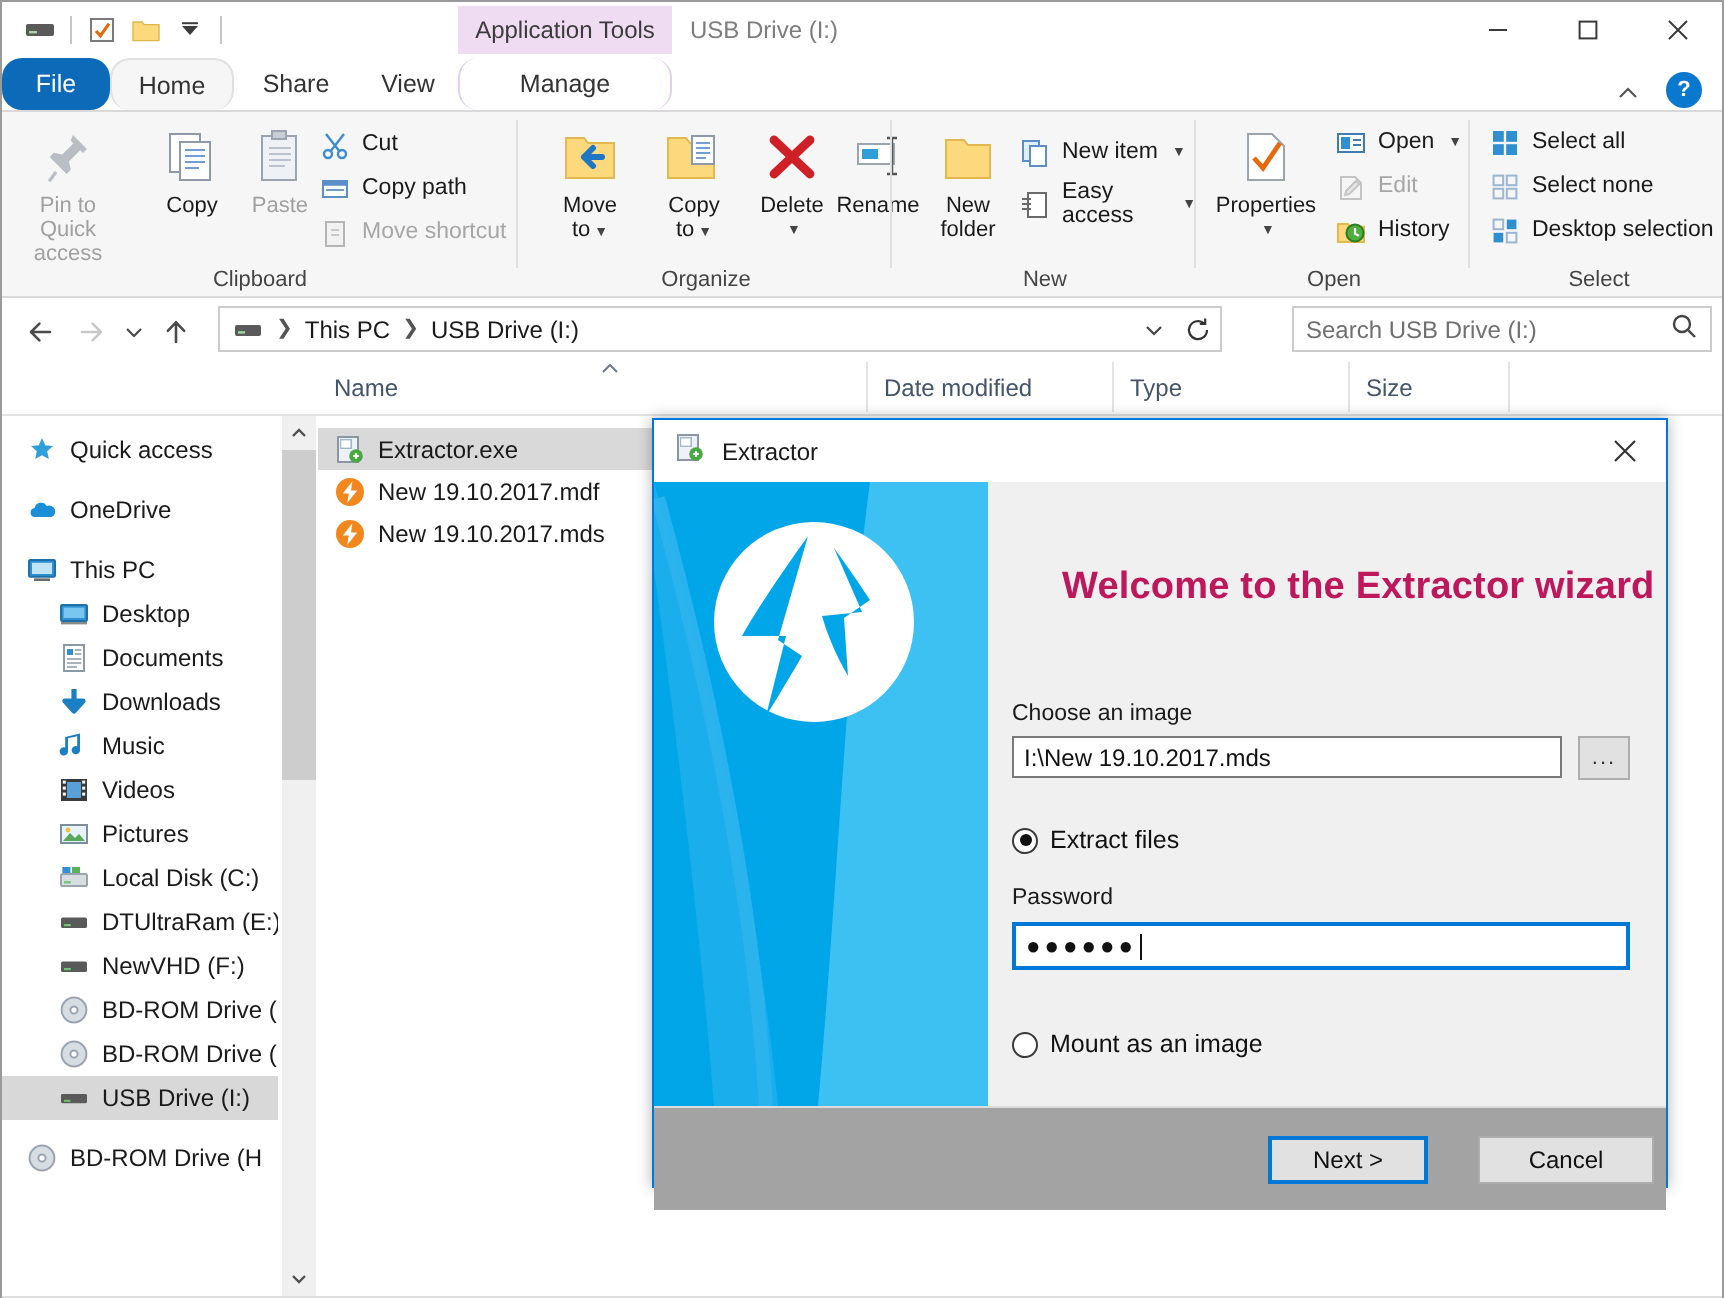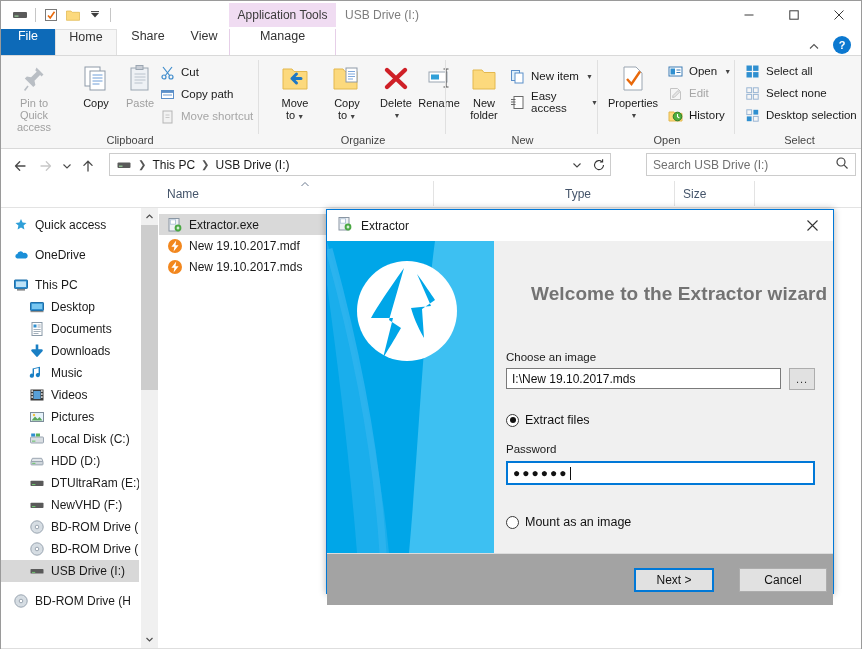--- a/index.html
+++ b/index.html
@@ -18,22 +18,22 @@
   .qat-sep{width:1px;height:14px;background:#c6c6c6;margin:0 4px;}
   .ctx-tab{position:absolute;left:228px;top:2px;width:107px;height:24px;background:#f0dcf2;
     display:flex;align-items:center;justify-content:center;font-size:12px;color:#3b3b3b;}
   .win-title{position:absolute;left:344px;top:0;height:28px;display:flex;align-items:center;
     font-size:12px;color:#7d7d7d;}
   .wbtns{position:absolute;right:0;top:0;display:flex;height:28px;}
   .wbtn{width:45px;height:28px;display:flex;align-items:center;justify-content:center;}
 
   
   .tabstrip{position:relative;height:26px;background:#fff;border-bottom:1px solid #d9d9d9;}
-  .tab{position:absolute;top:0;height:26px;display:flex;align-items:flex-start;justify-content:center;
-    font-size:12.5px;color:#333;cursor:default;}
+  .tab{position:absolute;top:0;height:26px;display:flex;align-items:center;justify-content:center;
+    font-size:12.5px;color:#333;cursor:default;border-radius:10px;}
   .tab.file{left:0;width:54px;background:#0d6ab8;color:#fff;}
   .tab.home{left:54px;width:62px;background:#f6f6f6;border-left:1px solid #e0e0e0;border-right:1px solid #e0e0e0;border-top:1px solid #e0e0e0;box-sizing:border-box;}
   .tab.share{left:116px;width:62px;}
   .tab.view{left:178px;width:50px;}
   .tab.manage{left:228px;width:107px;background:#fff;border-left:1px solid #e6cfe8;border-right:1px solid #e6cfe8;box-sizing:border-box;}
 
   
   .ribbon{position:relative;height:92px;background:#f6f6f6;border-bottom:1px solid #d9d9d9;}
   .rgroup{position:absolute;top:0;height:92px;}
   .rgroup .glabel{position:absolute;bottom:2px;left:0;width:100%;text-align:center;font-size:11px;color:#444;}
@@ -89,21 +89,21 @@
   .statusbar{position:relative;height:26px;background:#f0f0f0;border-top:1px solid #dedede;display:flex;align-items:center;font-size:12px;color:#1a1a1a;}
 
   
   .dialog{position:absolute;left:325px;top:213px;width:508px;height:385px;background:#f0f0f0;
     border:1px solid #0078d7;box-sizing:border-box;box-shadow:0 0 7px rgba(0,0,0,.30);}
   .dlg-title{height:31px;background:#fff;display:flex;align-items:center;padding-left:10px;font-size:12px;color:#1a1a1a;gap:8px;}
   .dlg-close{margin-left:auto;width:42px;height:31px;display:flex;align-items:center;justify-content:center;color:#333;}
   .dlg-body{position:relative;height:312px;background:#f0f0f0;border-bottom:1px solid #dcdcdc;}
   .banner{position:absolute;left:0;top:0;width:167px;height:312px;overflow:hidden;background:#00a2e8;}
   .dlg-main{position:absolute;left:167px;top:0;right:0;height:312px;background:#f0f0f0;}
-  .dlg-h1{position:absolute;left:37px;top:42px;font-size:19px;font-weight:bold;color:#737373;letter-spacing:.1px;}
+  .dlg-h1{position:absolute;left:37px;top:42px;font-size:19px;font-weight:bold;color:#be185d;letter-spacing:.1px;}
   .flabel{position:absolute;font-size:11.5px;color:#1a1a1a;}
   .finput{position:absolute;height:21px;border:1px solid #7a7a7a;background:#fff;box-sizing:border-box;
     display:flex;align-items:center;padding-left:5px;font-size:12px;color:#111;}
   .finput.focus{border:2px solid #0078d7;}
   .browse{position:absolute;width:26px;height:22px;background:#e1e1e1;border:1px solid #adadad;box-sizing:border-box;
     display:flex;align-items:center;justify-content:center;font-size:11px;color:#333;letter-spacing:1px;}
   .radio{position:absolute;display:flex;align-items:center;gap:6px;font-size:12.5px;color:#111;}
   .rdot{width:13px;height:13px;border-radius:50%;border:1px solid #3a3a3a;background:#fff;box-sizing:border-box;
     display:flex;align-items:center;justify-content:center;flex:0 0 13px;}
   .rdot i{width:6px;height:6px;border-radius:50%;background:#111;display:block;}
@@ -313,21 +313,21 @@
       <div class="bigbtn" style="left:150px;">
         <div class="bi">
           <svg width="30" height="30" viewBox="0 0 30 30">
               <rect x="5" y="8" width="18" height="10" fill="#fff" stroke="#9aa5b1"></rect>
               <rect x="7" y="10.5" width="8" height="5" fill="#2f9fd8"></rect>
               <path d="M22 5v18M19.5 5h5M19.5 23h5" stroke="#555" stroke-width="1.2"></path>
             </svg>
         </div>
         <span>Rename</span>
       </div>
-      <div class="glabel" style="left:10px;width:186px;">Organize</div>
+      <div class="glabel" style="left:0;width:186px;">Organize</div>
       <div class="gsep"></div>
     </div>
 
     <div class="rgroup" style="left:446px;width:151px;">
       <div class="bigbtn" style="left:8px;">
         <div class="bi">
           <svg width="30" height="30" viewBox="0 0 30 30">
               <path d="M4 6h9l2 2.5h11V25H4z" fill="#fcd97d" stroke="#e3b84f"></path>
             </svg>
         </div>
@@ -507,20 +507,23 @@
   </div>
 
   <div class="colhdr">
     <div class="ch" style="left:158px;width:275px;">
       <span>Name</span>
       <span class="sortarrow" style="left:140px;top:-2px;">
         <svg width="12" height="12" viewBox="0 0 12 12">
             <path d="M2.5 7L6 3.5 9.5 7" stroke="#6b7a90" stroke-width="1" fill="none"></path>
           </svg>
       </span>
+    </div>
+    <div class="ch" style="left:433px;width:123px;">
+      <span>Date modified</span>
     </div>
     <div class="ch" style="left:556px;width:118px;">
       <span>Type</span>
     </div>
     <div class="ch" style="left:674px;width:80px;">
       <span>Size</span>
     </div>
     <div class="ch" style="left:754px;width:106px;border-right:none;"></div>
   </div>
 
@@ -638,30 +641,20 @@
           <svg width="16" height="16" viewBox="0 0 16 16">
               <rect x="1.5" y="6" width="13" height="6" rx=".8" fill="#d8dde2" stroke="#9aa5b1"></rect>
               <rect x="3" y="9.6" width="3.4" height="1.1" fill="#6fc46f"></rect>
               <rect x="2.2" y="2.5" width="4" height="3" fill="#2f8fd0"></rect>
               <rect x="7" y="2.5" width="4" height="3" fill="#5ab05a"></rect>
             </svg>
         </span>
         <span>Local Disk (C:)</span>
       </div>
 
-      <div class="navitem ind1">
-        <span class="nico">
-          <svg width="16" height="16" viewBox="0 0 16 16">
-              <path d="M2 8.5l1.4-3.2h9.2L14 8.5z" fill="#e2e6ea" stroke="#9aa5b1"></path>
-              <rect x="2" y="8.5" width="12" height="3.4" rx=".6" fill="#cfd6dc" stroke="#9aa5b1"></rect>
-              <rect x="3.2" y="9.8" width="3.2" height="1.1" fill="#6fc46f"></rect>
-            </svg>
-        </span>
-        <span>HDD (D:)</span>
-      </div>
 
       <div class="navitem ind1">
         <span class="nico">
           <svg width="16" height="16" viewBox="0 0 16 16">
               <rect x="1.5" y="5.8" width="13" height="5.2" rx=".8" fill="#5a5a5a"></rect>
               <rect x="3" y="9" width="3.4" height="1.1" fill="#6fc46f"></rect>
             </svg>
         </span>
         <span>DTUltraRam (E:)</span>
       </div>

